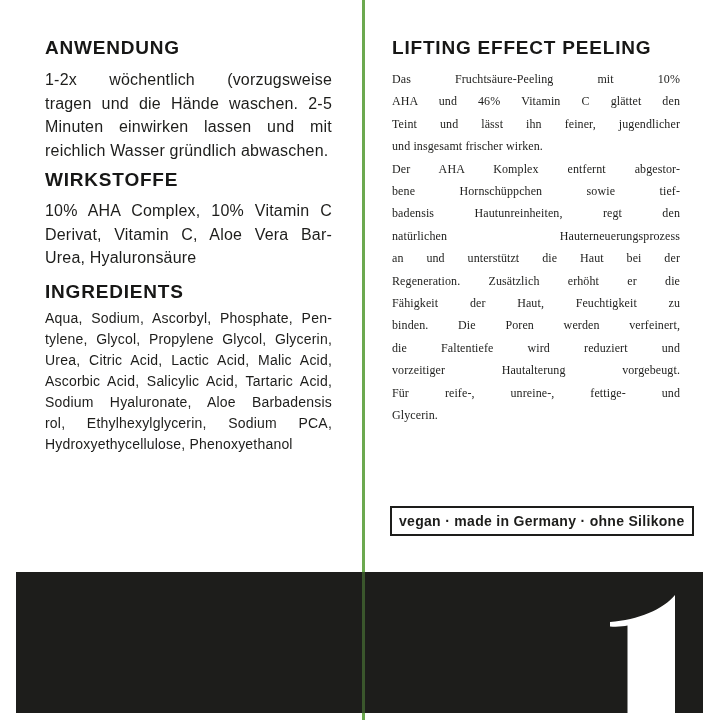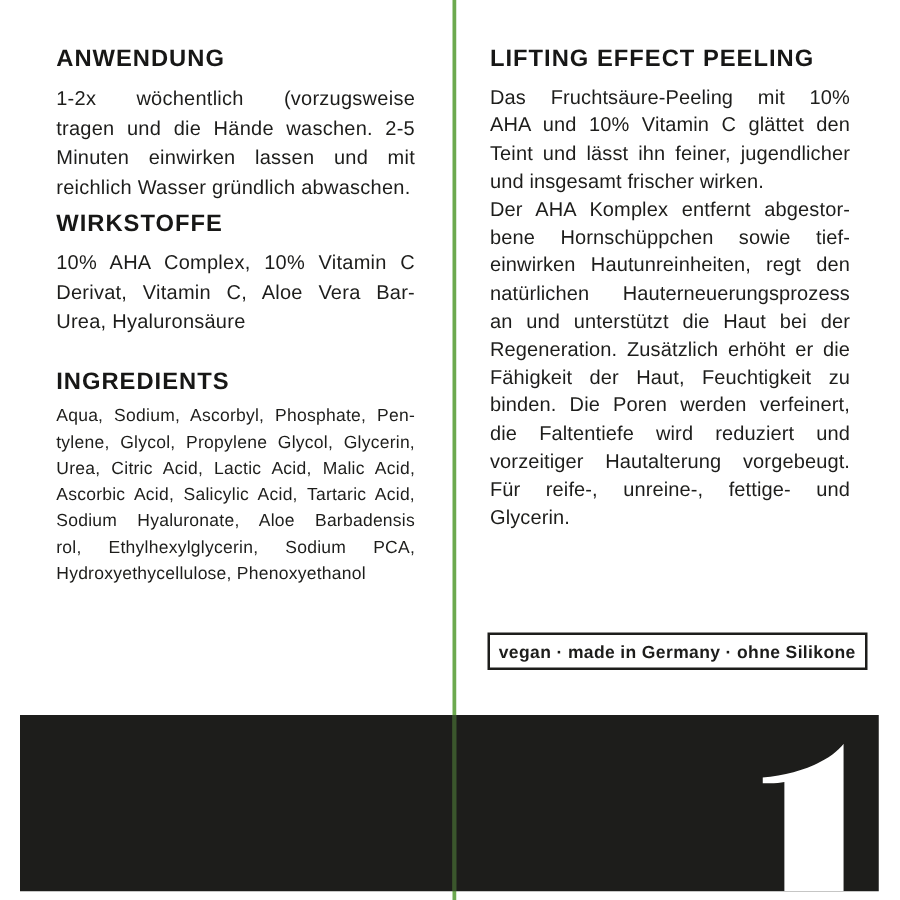--- a/index.html
+++ b/index.html
@@ -14,27 +14,27 @@
   .col { position:absolute; top:38px; }
   .col.left  { left:45px;  width:287px; }
   .col.right { left:392px; width:288px; }
 
   h2 {
     font-size:19px; line-height:19px; font-weight:700; letter-spacing:0.8px;
     color:#171716; text-transform:uppercase;
   }
   .col.left  .s1 h2 { margin:0 0 11px; }
   .col.left  .s2 h2 { margin:8px 0 10px; }
-  .col.left  .s3 h2 { margin:26px 0 7px; }
+  .col.left  .s3 h2 { margin:12px 0 7px; }
   .col.right h2     { margin:0 0 11px; }
 
   .body { margin:0; }
   .b1 .line { font-size:16px;   line-height:23.5px; letter-spacing:0.2px; }
   .b2 .line { font-size:14px;   line-height:21px;   letter-spacing:0.2px; }
-  .b3 .line { font-size:16px;   line-height:22.4px; letter-spacing:0.1px; }
+  .b3 .line { font-size:12px;   line-height:22.4px; letter-spacing:0.1px;font-family:Liberation Serif, serif; }
   .line { text-align:justify; text-align-last:justify; white-space:normal; }
   .line.last { text-align-last:left; }
 
   .badge {
     position:absolute; left:390px; top:506px; display:inline-block;
     border:2px solid #1d1d1b; padding:5px 7px;
     font-size:14px; font-weight:700; letter-spacing:0.3px; color:#1d1d1b;
     background:#ffffff; white-space:nowrap;
   }
 
@@ -82,28 +82,28 @@
           <div class="line">rol, Ethylhexylglycerin, Sodium PCA,</div>
           <div class="line last">Hydroxyethycellulose, Phenoxyethanol</div>
         </div>
     </section>
   </div>
 
   <div class="col right">
     <h2>LIFTING EFFECT PEELING</h2>
     <div class="body b3">
         <div class="line">Das Fruchtsäure-Peeling mit 10%</div>
-        <div class="line">AHA und 10% Vitamin C glättet den</div>
+        <div class="line">AHA und 46% Vitamin C glättet den</div>
         <div class="line">Teint und lässt ihn feiner, jugendlicher</div>
         <div class="line last">und insgesamt frischer wirken.</div>
       </div>
     <div class="body b3">
         <div class="line">Der AHA Komplex entfernt abgestor-</div>
         <div class="line">bene Hornschüppchen sowie tief-</div>
-        <div class="line">einwirken Hautunreinheiten, regt den</div>
+        <div class="line">badensis Hautunreinheiten, regt den</div>
         <div class="line">natürlichen Hauterneuerungsprozess</div>
         <div class="line">an und unterstützt die Haut bei der</div>
         <div class="line">Regeneration. Zusätzlich erhöht er die</div>
         <div class="line">Fähigkeit der Haut, Feuchtigkeit zu</div>
         <div class="line">binden. Die Poren werden verfeinert,</div>
         <div class="line">die Faltentiefe wird reduziert und</div>
         <div class="line">vorzeitiger Hautalterung vorgebeugt.</div>
         <div class="line">Für reife-, unreine-, fettige- und</div>
         <div class="line last">Glycerin.</div>
       </div>

